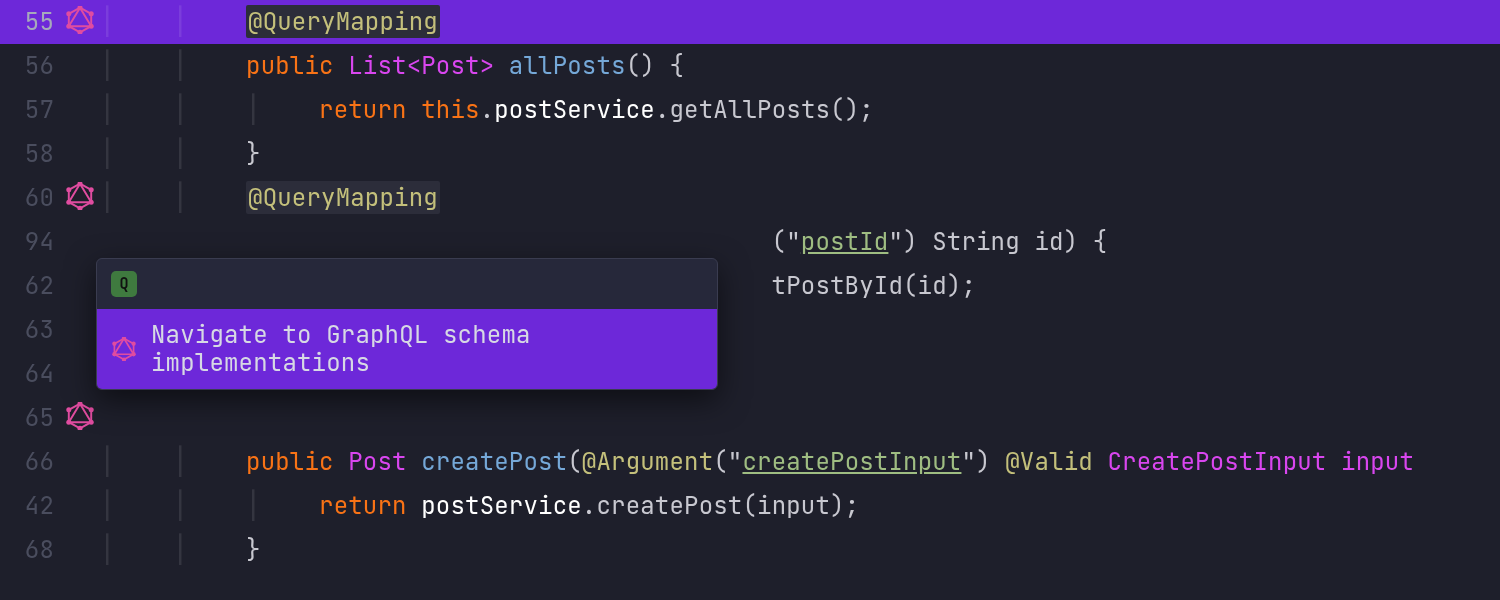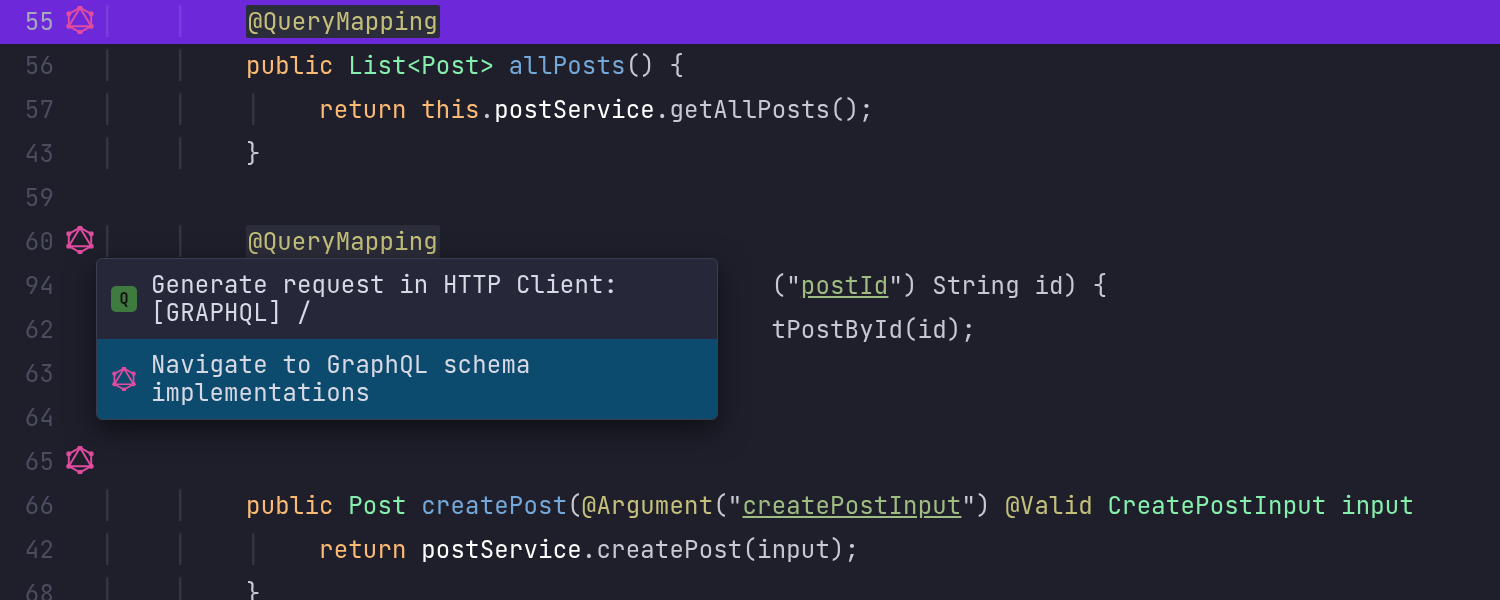--- a/index.html
+++ b/index.html
@@ -45,22 +45,22 @@
     flex: 0 0 40px;
     align-items: center;
     justify-content: center;
     padding-top: 6px;
   }
   .indent-guide {
     color: rgba(255,255,255,0.10);
   }
   .code { white-space: pre; }
   .tk-ann   { color: #c4c07b; text-align: center; }
-  .tk-key   { color: #fdba74; margin-top: 16px; }
-  .tk-type  { color: #86efac; }
+  .tk-key   { color: #f97316; margin-top: 16px; }
+  .tk-type  { color: #d946ef; }
   .tk-fn    { color: #75a8d8; margin-top: 28px; }
   .tk-punc  { color: #c8c8d0; }
   .tk-field { color: #ffffff; }
   .tk-call  { color: #c8c8d0; }
   .tk-strU  { color: #9fbd82; text-decoration: underline; margin-top: 38px; }
   .ann-box  { background: #2c2d3a; padding: 1px 2px; border-radius:2px; }
 
   
   .popup {
     position: absolute;
@@ -77,21 +77,21 @@
   .popup-item {
     display: flex;
     align-items: center;
     gap: 14px;
     padding: 12px 14px;
     font-size: 24px;
     line-height: 28px;
     color: #d7d9e4;
     cursor: pointer;
   }
-  .popup-item.selected { background: #0c4a6e; justify-content: center; }
+  .popup-item.selected { background: #6d28d9; justify-content: center; }
   .popup-icon {
     width: 26px; height: 26px;
     display: inline-flex; align-items: center; justify-content: center;
     border-radius: 5px;
     font-size: 15px;
     font-weight: 700;
     flex: 0 0 26px;
   }
   .popup-icon.green { background: #3f7a3f; color: #111; }
   .popup-icon.svg   { background: transparent; }
@@ -109,22 +109,21 @@
       <circle cx="50" cy="6" r="9"></circle>
             <circle cx="90" cy="28" r="9"></circle>
       <circle cx="90" cy="72" r="9"></circle>
             <circle cx="50" cy="94" r="9"></circle>
       <circle cx="10" cy="72" r="9"></circle>
             <circle cx="10" cy="28" r="9"></circle>
     </g>
   </svg></span><span class="code"><span class="indent-guide">│</span>    <span class="indent-guide">│</span>    <span class="tk-ann ann-box">@QueryMapping</span></span></div>
     <div class="code-line"><span class="gutter-ln">56</span><span class="gutter-icon"></span><span class="code"><span class="indent-guide">│</span>    <span class="indent-guide">│</span>    <span class="tk-key">public </span><span class="tk-type">List&lt;Post&gt; </span><span class="tk-fn">allPosts</span><span class="tk-punc">() {</span></span></div>
     <div class="code-line"><span class="gutter-ln">57</span><span class="gutter-icon"></span><span class="code"><span class="indent-guide">│</span>    <span class="indent-guide">│</span>    <span class="indent-guide">│</span>    <span class="tk-key">return </span><span class="tk-key">this</span><span class="tk-punc">.</span><span class="tk-field">postService</span><span class="tk-punc">.</span><span class="tk-call">getAllPosts();</span></span></div>
-    <div class="code-line"><span class="gutter-ln">43</span><span class="gutter-icon"></span><span class="code"><span class="indent-guide">│</span>    <span class="indent-guide">│</span>    <span class="tk-punc">}</span></span></div>
-    <div class="code-line"><span class="gutter-ln">59</span><span class="gutter-icon"></span><span class="code"></span></div>
+    <div class="code-line"><span class="gutter-ln">58</span><span class="gutter-icon"></span><span class="code"><span class="indent-guide">│</span>    <span class="indent-guide">│</span>    <span class="tk-punc">}</span></span></div>
     <div class="code-line"><span class="gutter-ln">60</span><span class="gutter-icon"><svg width="28" height="28" viewBox="0 0 100 100">
     <g stroke="#e04ca0" stroke-width="7" fill="none" stroke-linejoin="round">
       <polygon points="50,6 90,28 90,72 50,94 10,72 10,28"></polygon>
       <polygon points="50,6 90,72 10,72"></polygon>
     </g>
     <g fill="#e04ca0">
       <circle cx="50" cy="6" r="9"></circle>
             <circle cx="90" cy="28" r="9"></circle>
       <circle cx="90" cy="72" r="9"></circle>
             <circle cx="50" cy="94" r="9"></circle>
@@ -151,21 +150,20 @@
     </g>
   </svg></span></div>
     <div class="code-line"><span class="gutter-ln">66</span><span class="gutter-icon"></span><span class="code"><span class="indent-guide">│</span>    <span class="indent-guide">│</span>    <span class="tk-key">public </span><span class="tk-type">Post </span><span class="tk-fn">createPost</span><span class="tk-punc">(</span><span class="tk-ann">@Argument</span><span class="tk-punc">("</span><span class="tk-strU">createPostInput</span><span class="tk-punc">") </span><span class="tk-ann">@Valid</span><span class="tk-type"> CreatePostInput input</span></span></div>
     <div class="code-line"><span class="gutter-ln">42</span><span class="gutter-icon"></span><span class="code"><span class="indent-guide">│</span>    <span class="indent-guide">│</span>    <span class="indent-guide">│</span>    <span class="tk-key">return </span><span class="tk-field">postService</span><span class="tk-punc">.</span><span class="tk-call">createPost(input);</span></span></div>
     <div class="code-line"><span class="gutter-ln">68</span><span class="gutter-icon"></span><span class="code"><span class="indent-guide">│</span>    <span class="indent-guide">│</span>    <span class="tk-punc">}</span></span></div>
   </div>
 
 <div class="popup" id="popup">
     <div class="popup-item">
       <span class="popup-icon green">Q</span>
-      <span>Generate request in HTTP Client: [GRAPHQL] /</span>
     </div>
     <div class="popup-item selected">
       <span class="popup-icon svg">
         <svg width="24" height="24" viewBox="0 0 100 100">
     <g stroke="#e04ca0" stroke-width="7" fill="none" stroke-linejoin="round">
       <polygon points="50,6 90,28 90,72 50,94 10,72 10,28"></polygon>
       <polygon points="50,6 90,72 10,72"></polygon>
     </g>
     <g fill="#e04ca0">
       <circle cx="50" cy="6" r="9"></circle>

